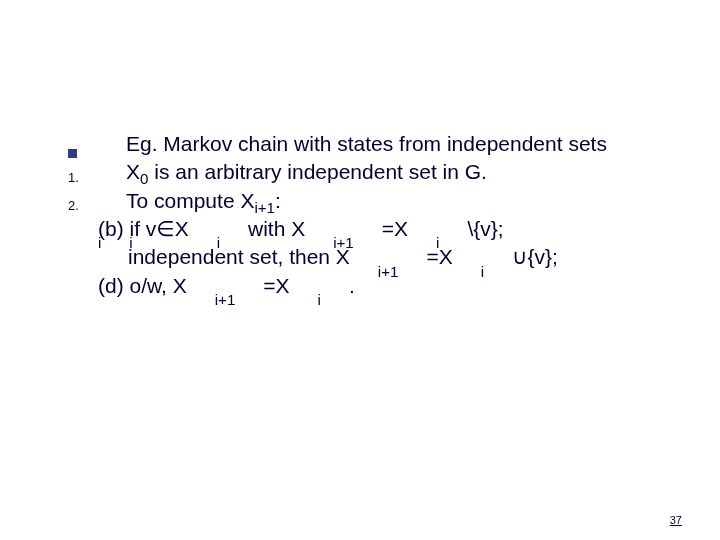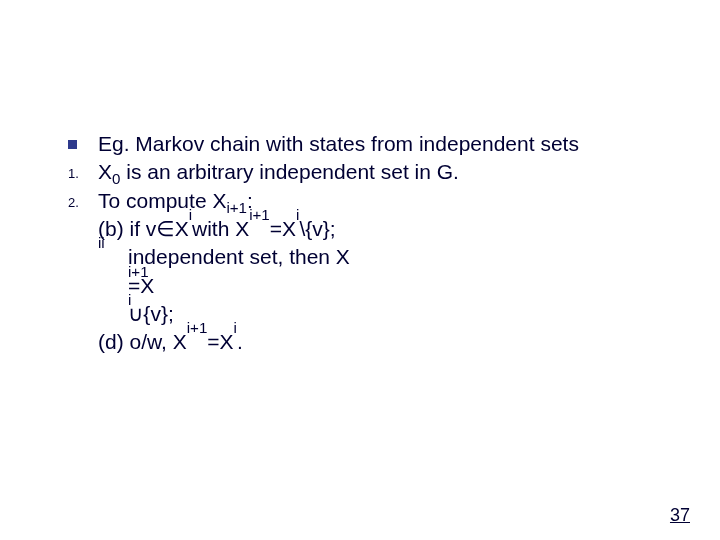--- a/index.html
+++ b/index.html
@@ -11,22 +11,23 @@
     font-size: 21px;
     color: #000033;
     position: relative;
     overflow: hidden;
   }
   .slide {
     padding: 130px 40px 0 40px;
   }
   .row {
     display: flex;
-    align-items: flex-start;
+    align-items: flex-end;
     line-height: 1.35;
+    gap: 28px;
   }
   .bullet-col {
     width: 58px;
     flex-shrink: 0;
     display: flex;
     justify-content: flex-start;
     padding-left: 28px;
     padding-top: 10px;
   }
   .square-bullet {
@@ -43,32 +44,31 @@
     padding-top: 7px;
   }
   .text-col {
     flex: 1;
   }
   .indent {
     padding-left: 58px;
   }
   .sub-indent {
     padding-left: 88px;
-    flex-direction: column;
   }
   sub {
     font-size: 0.72em;
     vertical-align: sub;
     line-height: 0;
   }
   .page-num {
     position: absolute;
     bottom: 14px;
-    right: 30px;
-    font-size: 18px;
+    right: 38px;
+    font-size: 11px;
     color: #000033;
     text-decoration: underline;
   }
 </style>
 </head>
 <body>
 
 <div class="slide">
 
   <div class="row">

